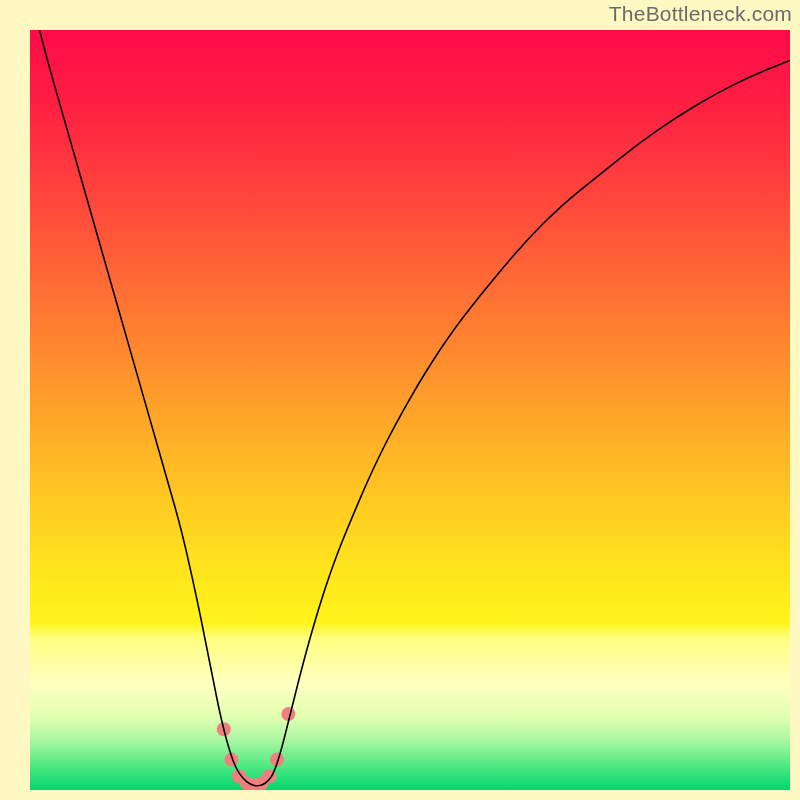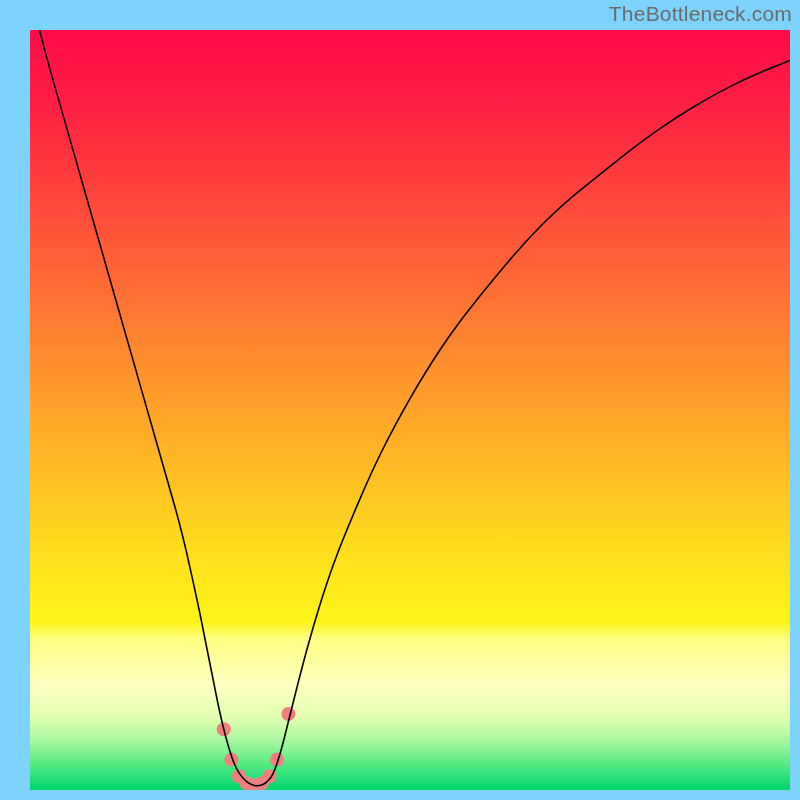--- a/index.html
+++ b/index.html
@@ -7,21 +7,21 @@
     padding: 0;
     width: 800px;
     height: 800px;
     overflow: hidden;
     background: #000;
     font-family: Arial, Helvetica, sans-serif;
   }
   .frame {
     position: absolute;
     inset: 0;
-    background: #7dd3fc;
+    background: #fef9c3;
     padding-left: 9px;
   }
   .plot {
     position: absolute;
     display: block;
   }
   .watermark {
     position: absolute;
     top: 2px;
     right: 8px;

